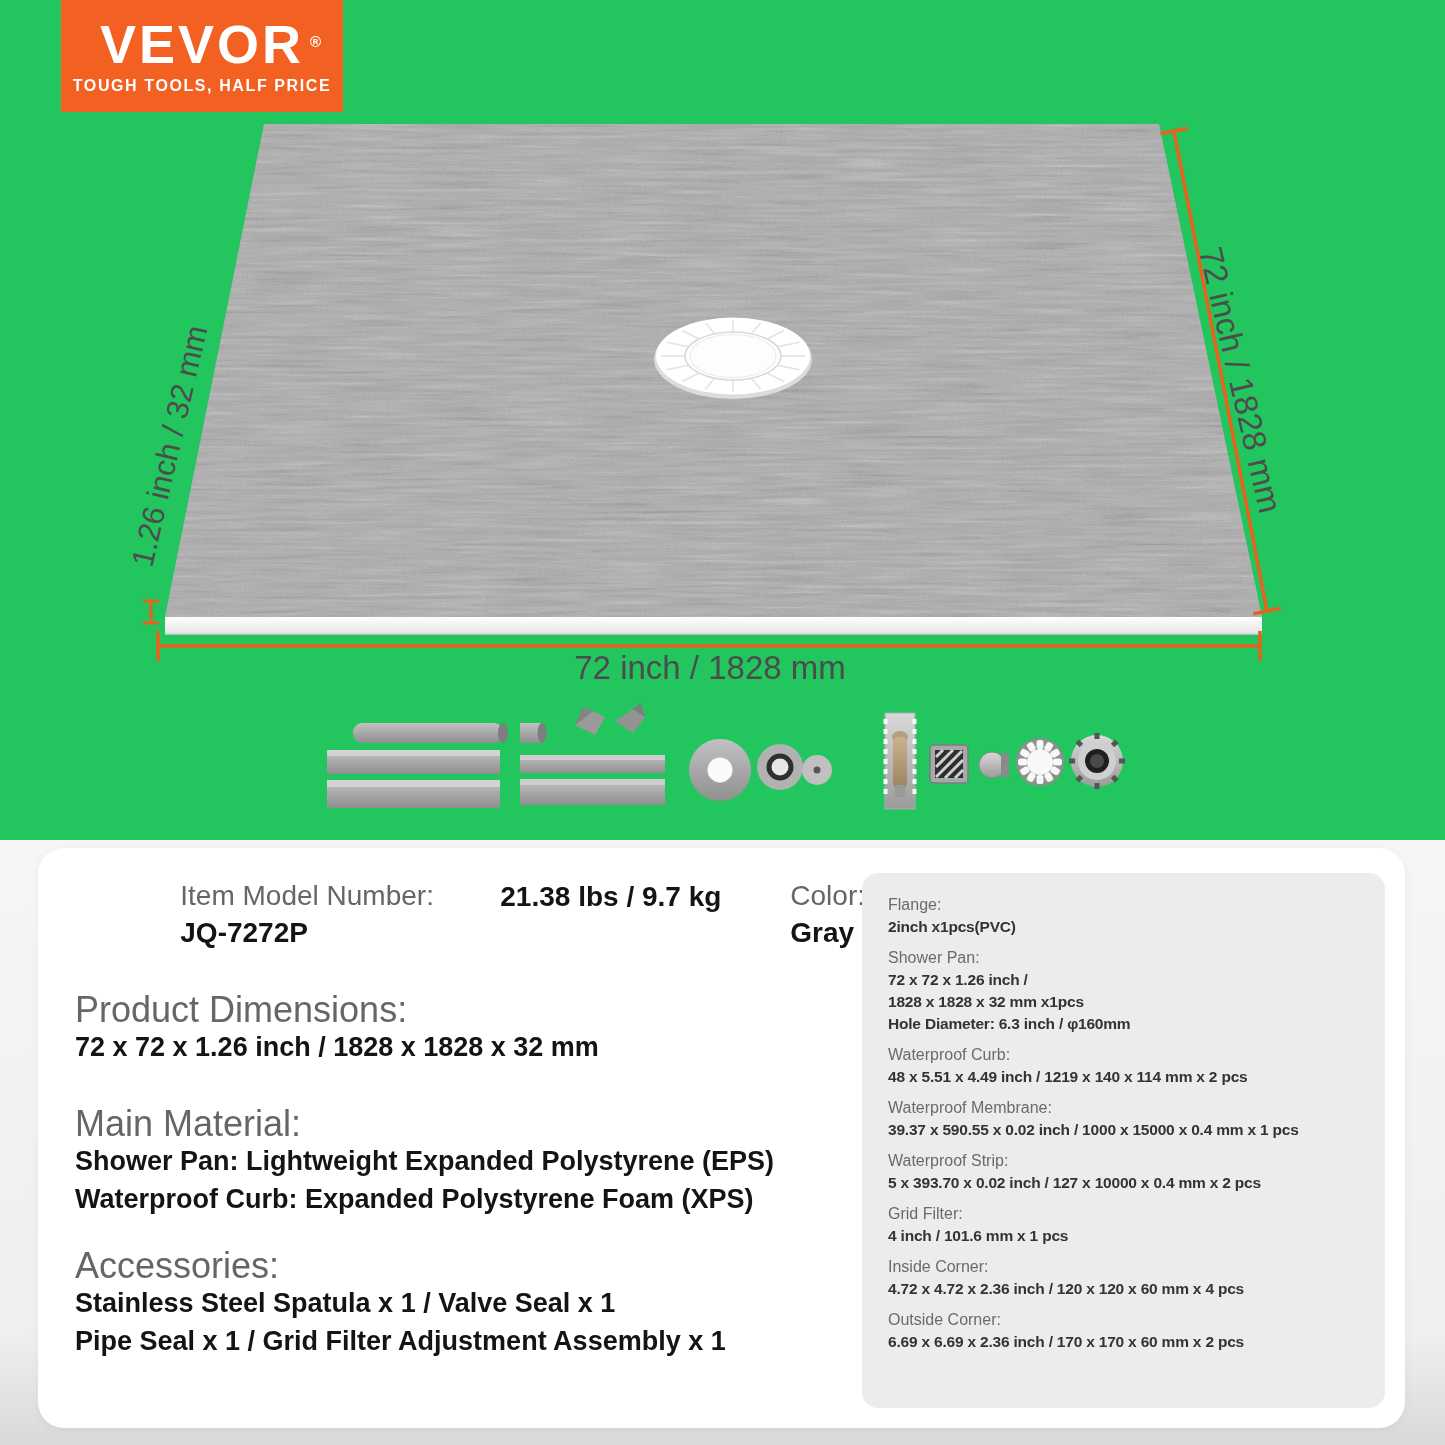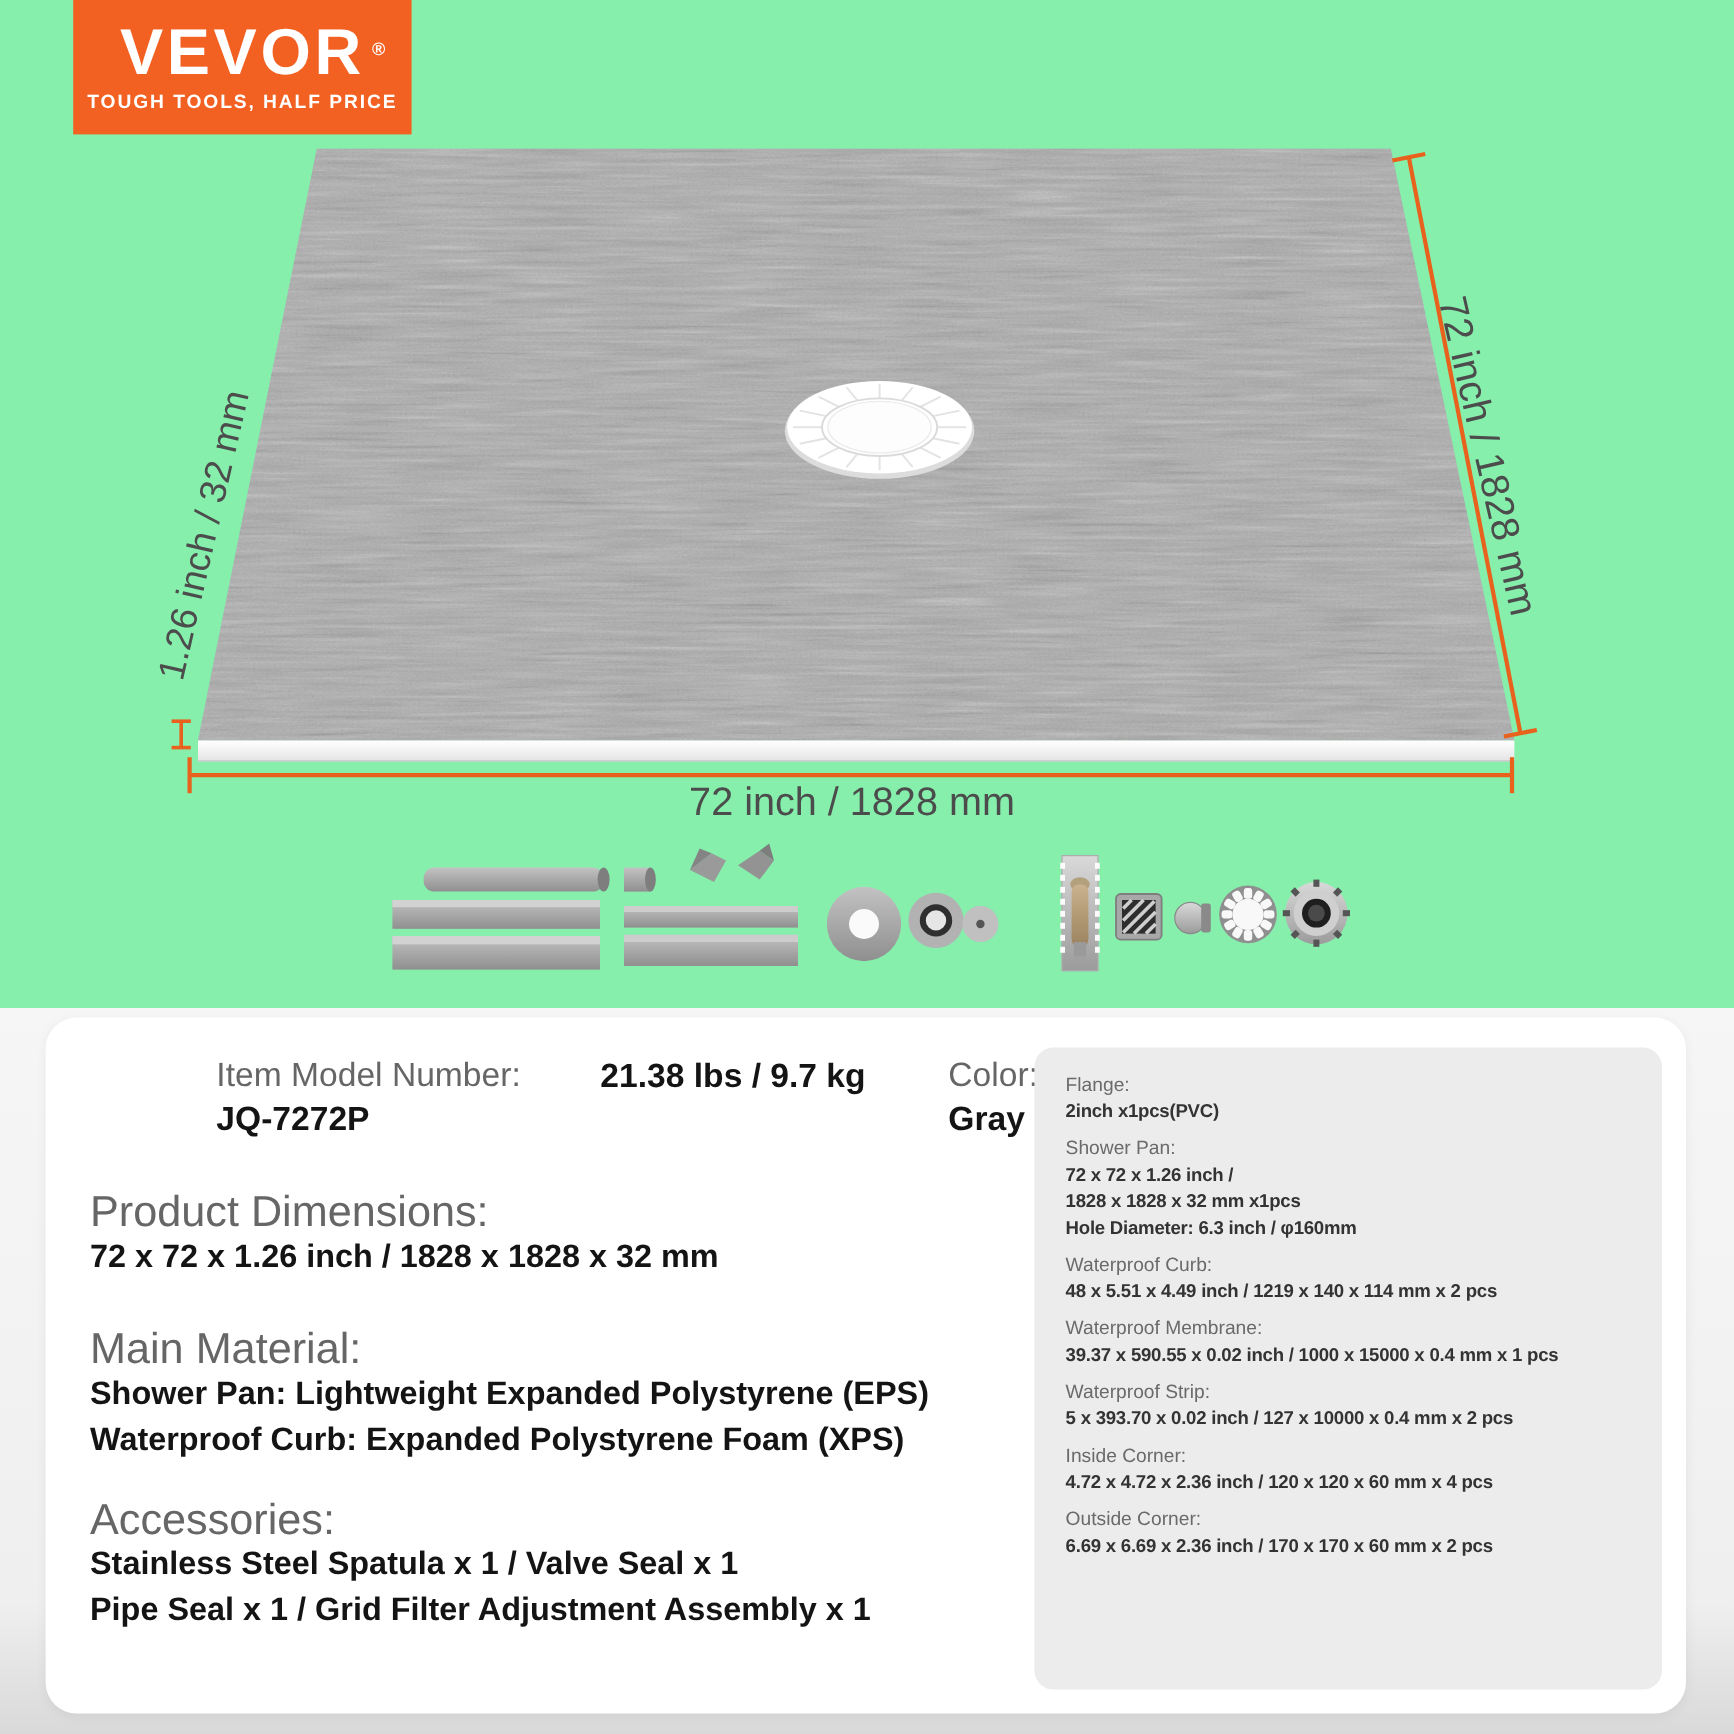--- a/index.html
+++ b/index.html
@@ -1,16 +1,16 @@
 <!DOCTYPE html>
 <html><head>
 <meta charset="utf-8">
 <style>
   html,body{margin:0;padding:0;background:#ffffff;}
-  .page{position:relative;width:1445px;height:1445px;background:#86efac;overflow:hidden;
+  .page{position:relative;width:1445px;height:1445px;background:#22c55e;overflow:hidden;
         font-family:"Liberation Sans",sans-serif;color:#141414;}
 
   
   .logo{position:absolute;left:61px;top:0;width:282px;height:112px;background:#F26022;
         display:flex;flex-direction:column;align-items:center;justify-content:center;}
   .logo-name{color:#fff;font-weight:bold;font-size:54px;letter-spacing:3px;line-height:54px;position:relative;}
   .logo-name sup{font-size:15px;position:absolute;top:-2px;right:-20px;font-weight:bold;}
   .logo-tagline{color:#fff;font-weight:bold;font-size:16px;letter-spacing:1.6px;margin-top:6px;}
 
   
@@ -323,20 +323,24 @@
       </div>
       <div class="d-item">
         <div class="d-label">Waterproof Membrane:</div>
         <span class="d-line">39.37 x 590.55 x 0.02 inch / 1000 x 15000 x 0.4 mm x 1 pcs</span>
       </div>
       <div class="d-item">
         <div class="d-label">Waterproof Strip:</div>
         <span class="d-line">5 x 393.70 x 0.02 inch / 127 x 10000 x 0.4 mm x 2 pcs</span>
       </div>
       <div class="d-item">
+        <div class="d-label">Grid Filter:</div>
+        <span class="d-line">4 inch / 101.6 mm  x 1 pcs</span>
+      </div>
+      <div class="d-item">
         <div class="d-label">Inside Corner:</div>
         <span class="d-line">4.72 x 4.72 x 2.36 inch / 120 x 120 x 60 mm x 4 pcs</span>
       </div>
       <div class="d-item">
         <div class="d-label">Outside Corner:</div>
         <span class="d-line">6.69 x 6.69 x 2.36 inch / 170 x 170 x 60 mm x 2 pcs</span>
       </div>
     </div>
 
   </div>

